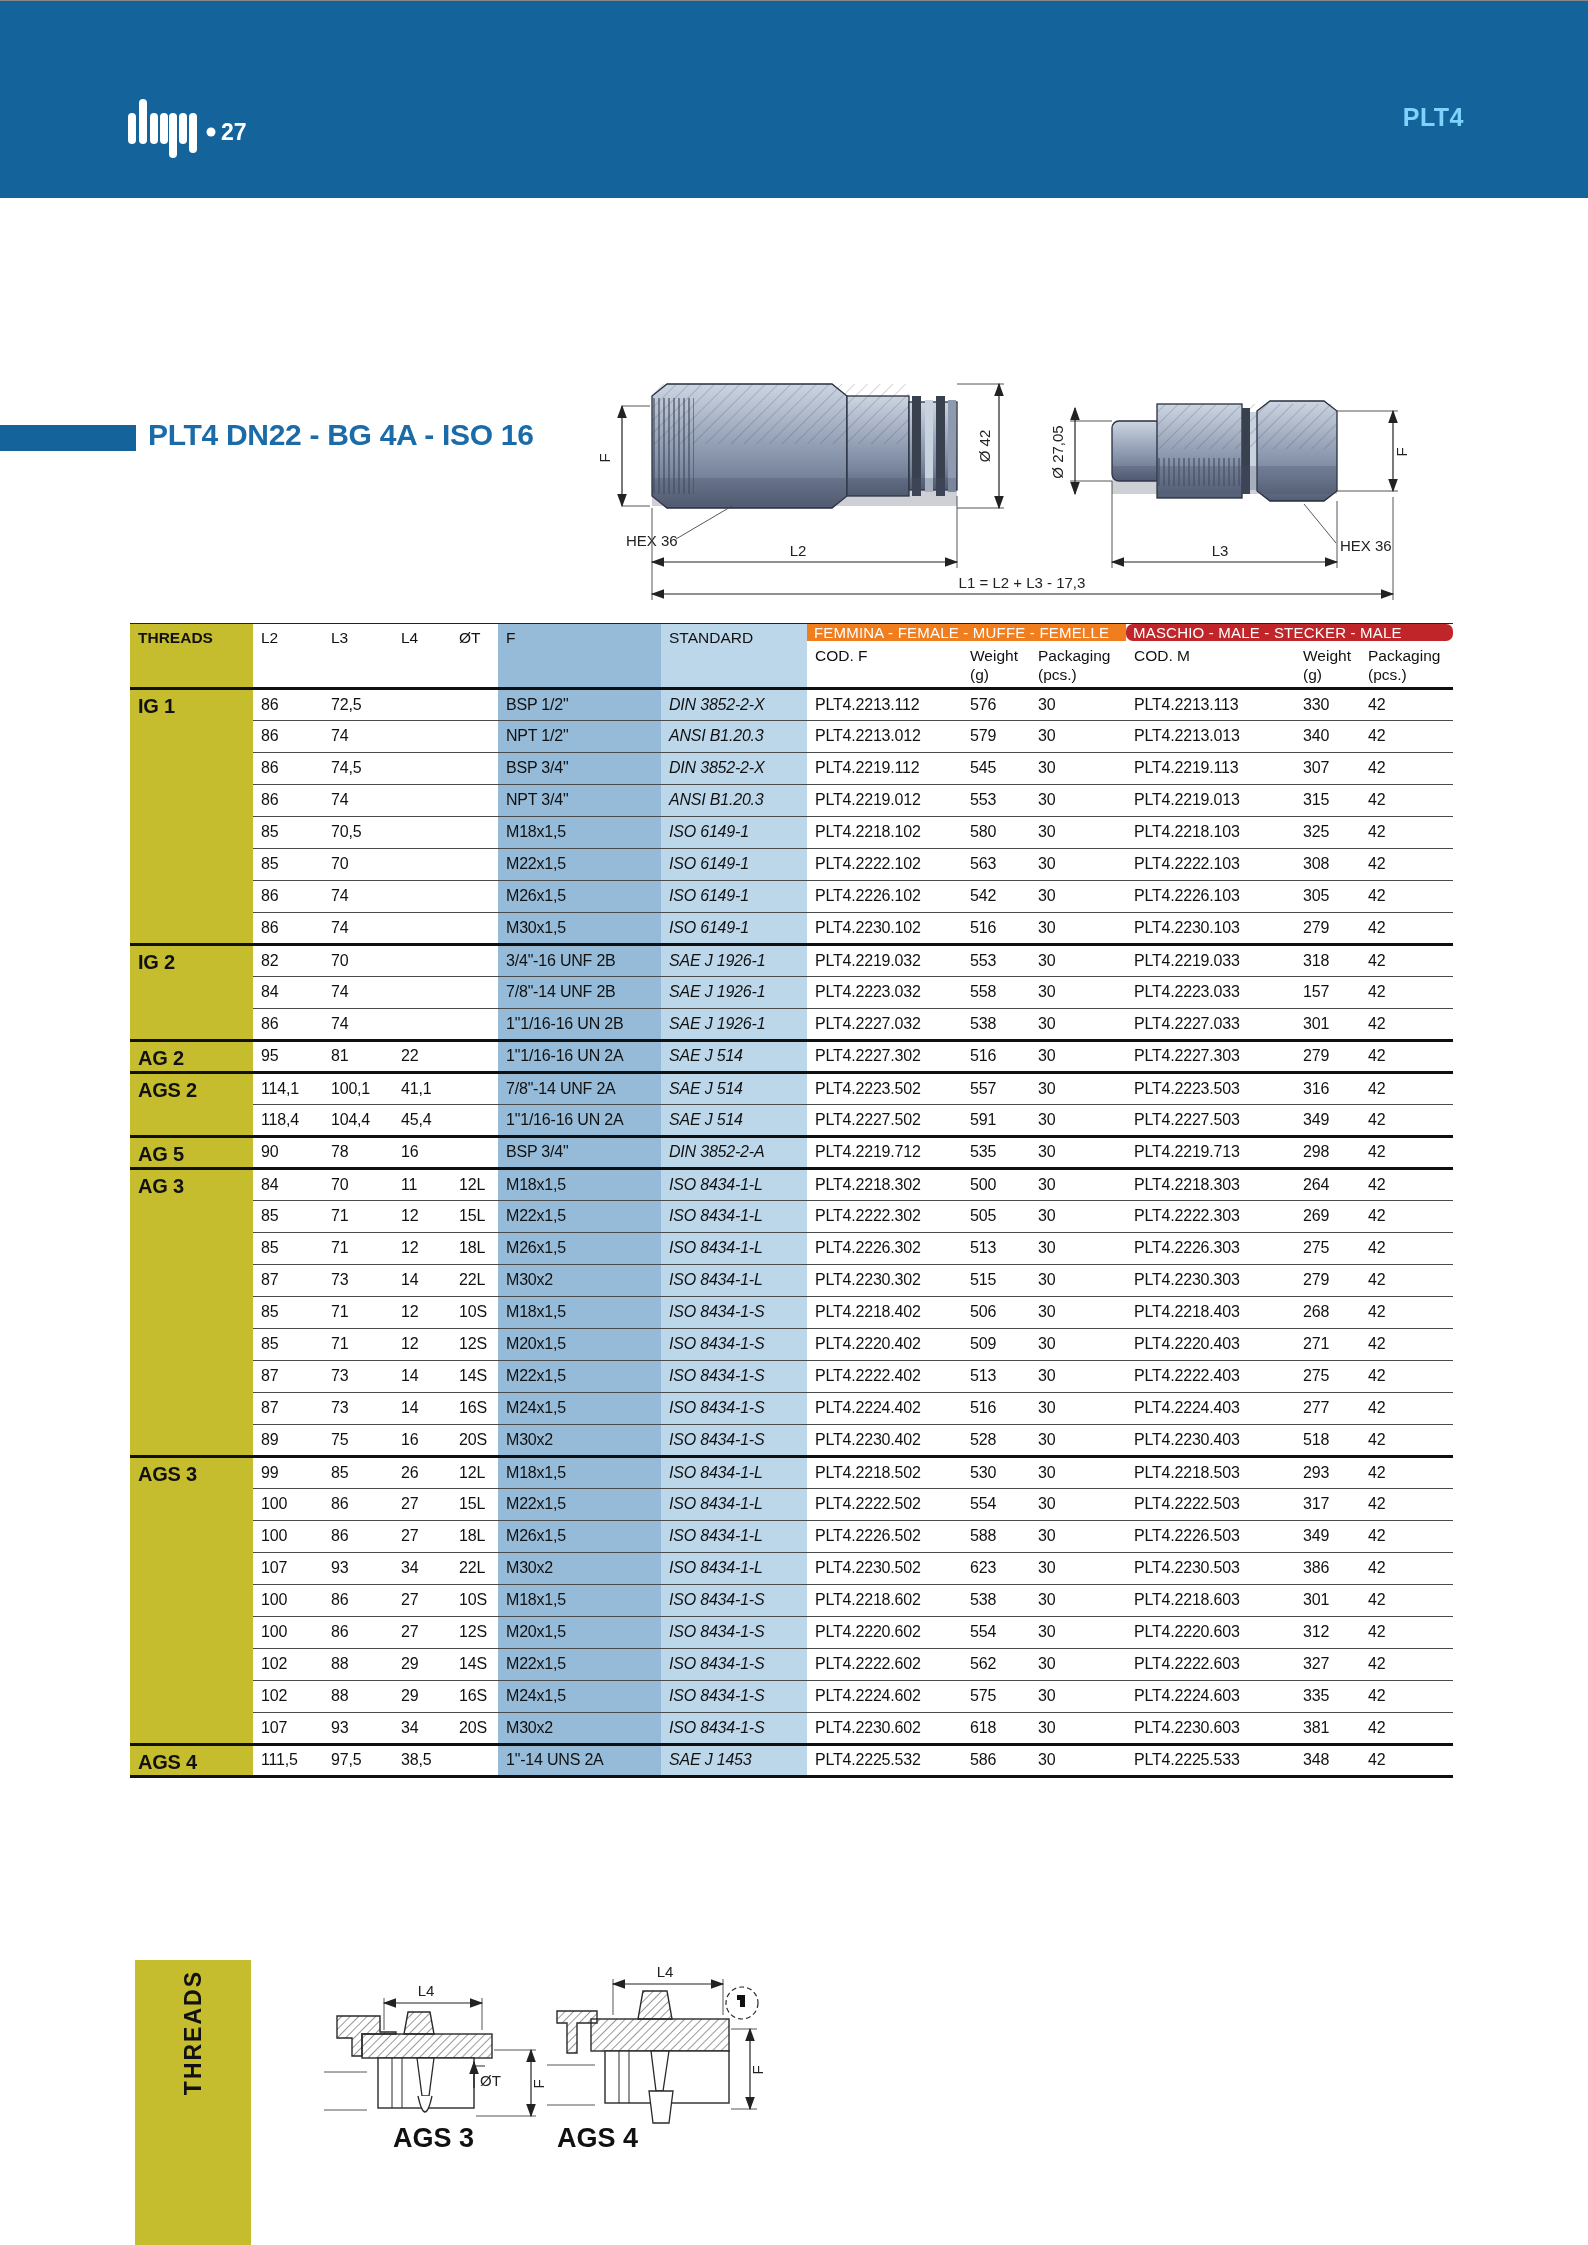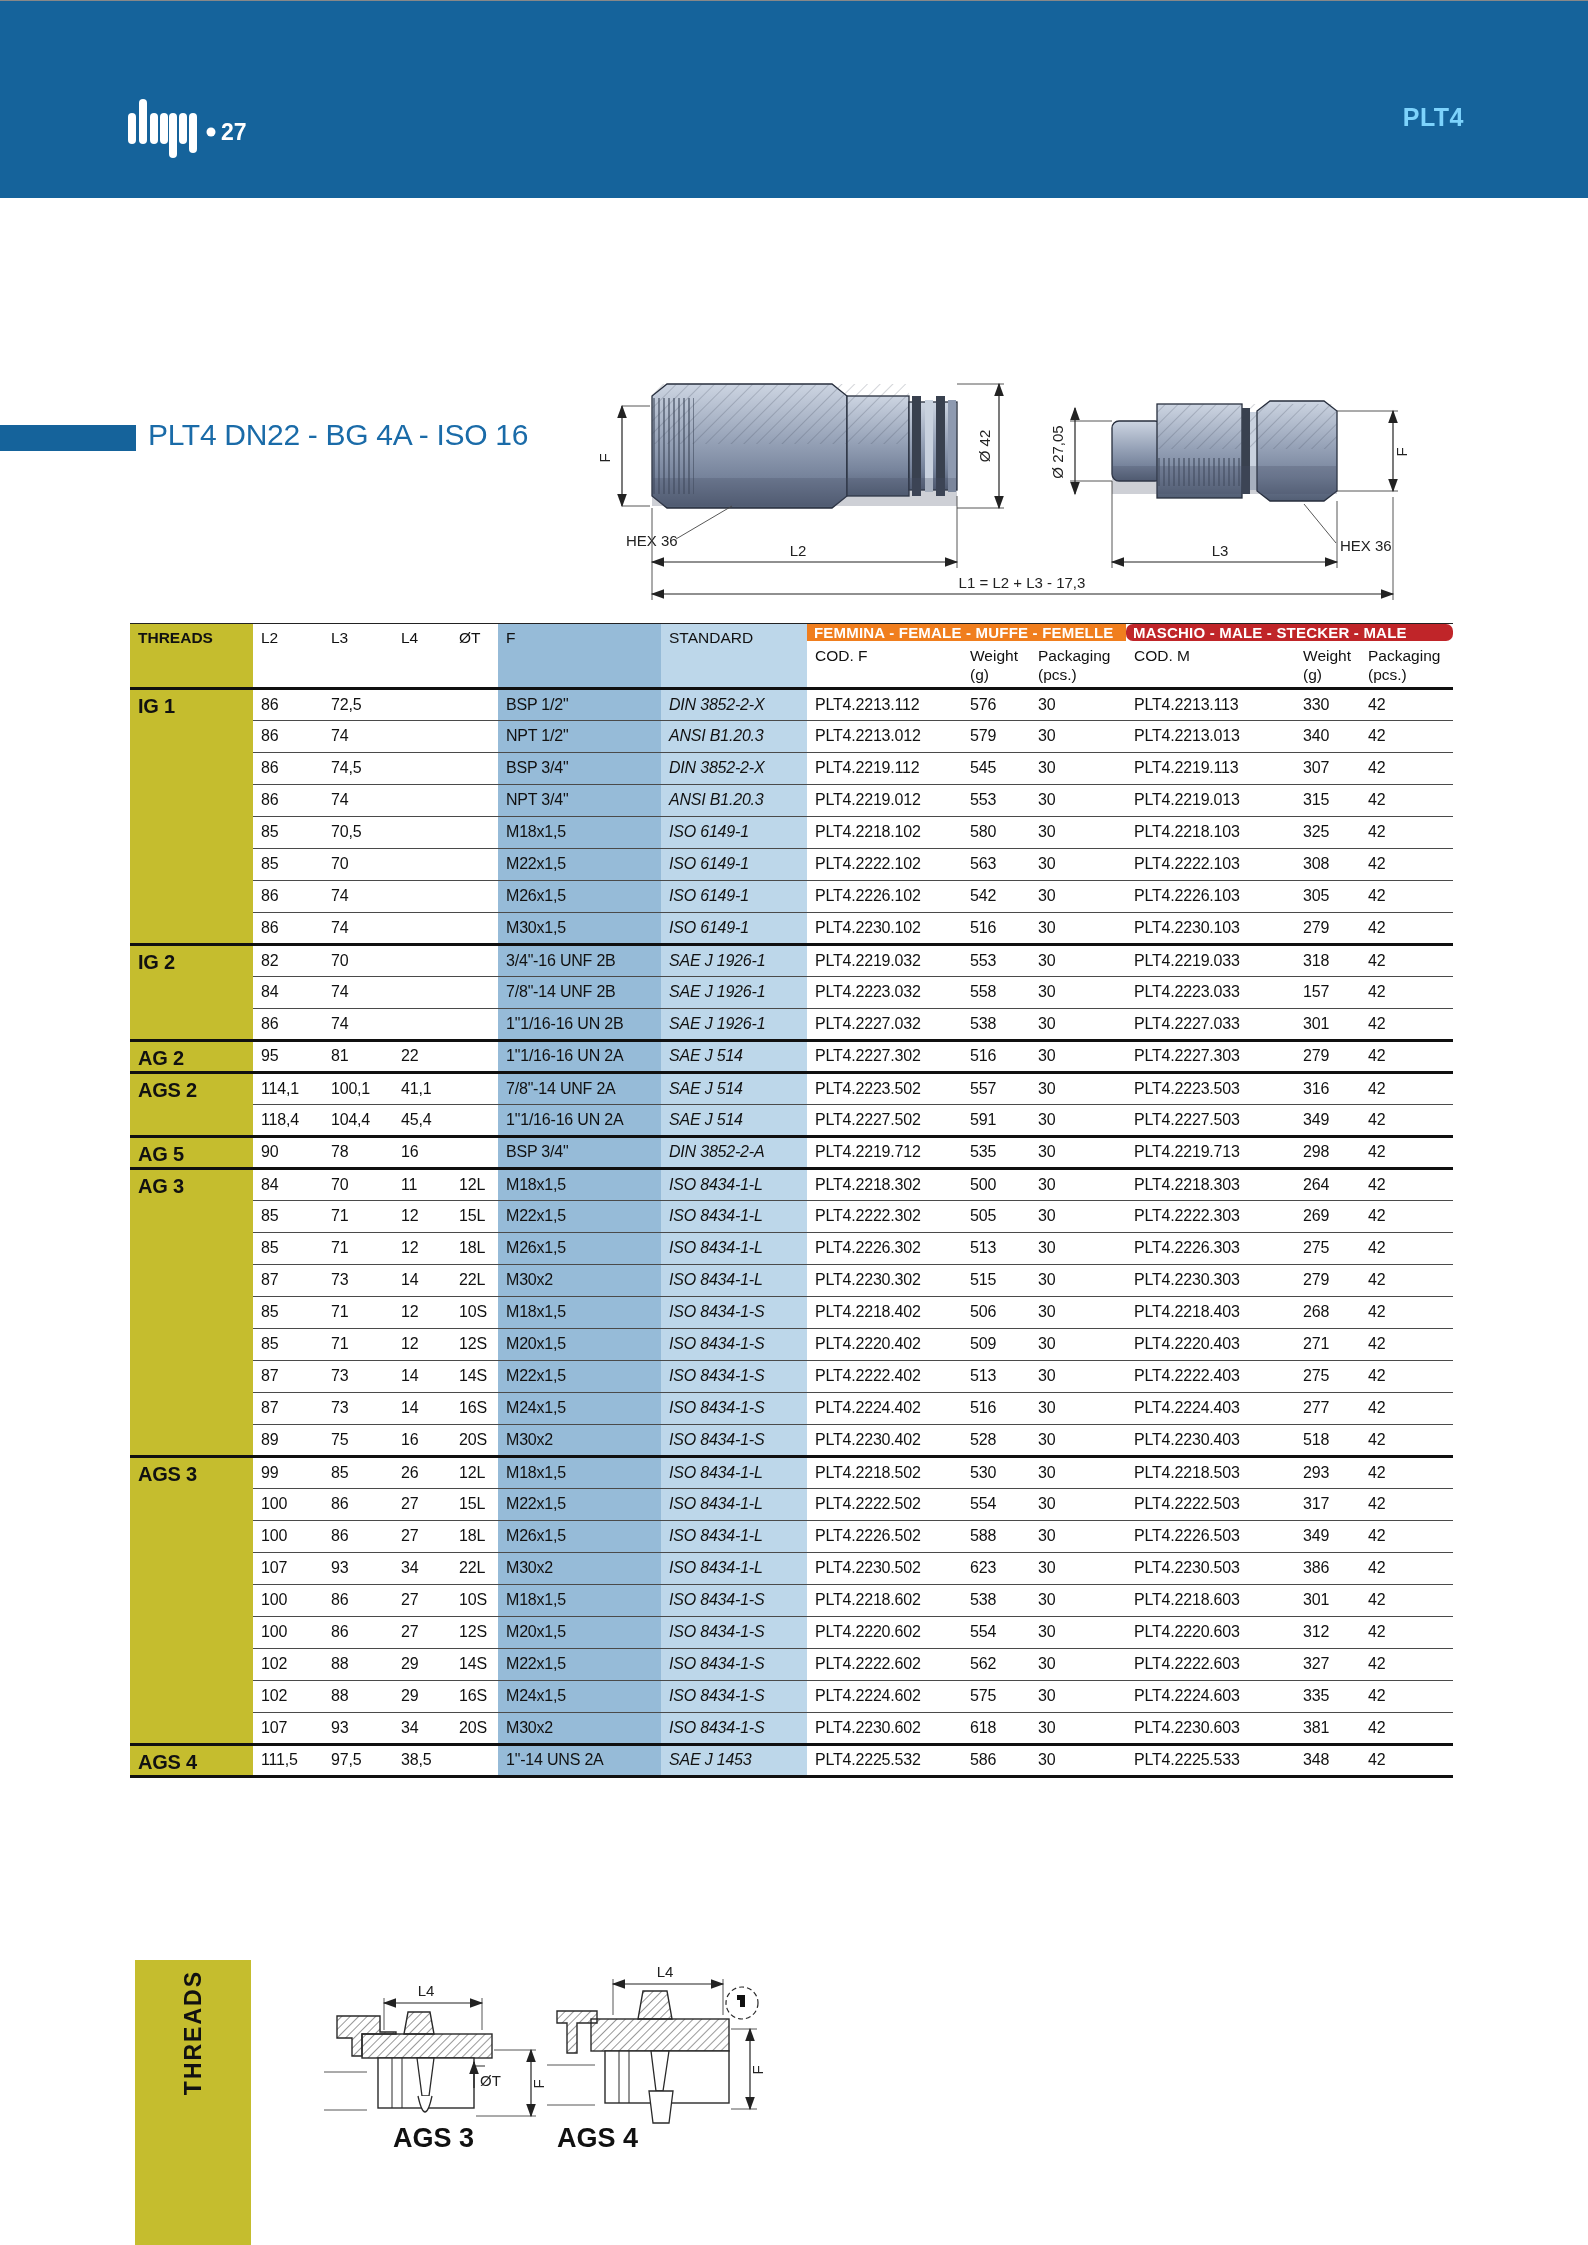--- a/index.html
+++ b/index.html
@@ -9,36 +9,36 @@
   }
   *{margin:0;padding:0;box-sizing:border-box;}
   body{background:#888;font-family:"Liberation Sans","DejaVu Sans",sans-serif;}
   .page{position:relative;width:1588px;height:2245px;background:#fff;margin:1px auto;overflow:hidden;}
 
   .topband{position:absolute;left:0;top:0;width:1588px;height:197px;background:var(--bandBlue);}
   .family{position:absolute;right:124px;top:102px;color:#7dd3fc;font-weight:bold;font-size:25px;letter-spacing:.5px;}
   .logo{position:absolute;left:116px;top:88px;}
 
   .titlebar{position:absolute;left:0;top:424px;width:136px;height:26px;background:var(--bandBlue);}
-  .title{position:absolute;left:148px;top:417px;font-size:30px;font-weight:normal;color:var(--titleBlue);letter-spacing:-.3px;text-align:center;}
+  .title{position:absolute;left:148px;top:417px;font-size:30px;font-weight:bold;color:var(--titleBlue);letter-spacing:-.3px;text-align:center;}
 
   .diagram{position:absolute;left:592px;top:365px;}
   .dimtxt{font-size:15px;fill:#222;font-family:"Liberation Sans",sans-serif;}
   .dimline{stroke:#222;stroke-width:1.2;fill:none;}
   .ext{stroke:#444;stroke-width:.9;fill:none;}
   .outline{stroke:#272e3d;stroke-width:1.3;}
 
   .tablewrap{position:absolute;left:130px;top:622px;width:1323px;}
   table{border-collapse:collapse;table-layout:fixed;width:1323px;border-top:1px solid #222;border-bottom:3px solid #101010;}
   th,td{text-align:left;overflow:hidden;white-space:nowrap;}
   thead th{font-weight:normal;font-size:15.5px;color:#111;vertical-align:top;padding:5px 0 0 8px;}
   th.ythread{background:var(--olive);font-weight:bold;}
   th.hf{background:var(--colF);}
   th.hstd{background:var(--colStd);}
-  th.band{font-size:15px;color:#fff;font-weight:bold;vertical-align:middle;padding:0 0 0 7px;height:16px;letter-spacing:.2px;}
+  th.band{font-size:15px;color:#fff;font-weight:normal;vertical-align:middle;padding:0 0 0 7px;height:16px;letter-spacing:.2px;}
   th.bandf{background:var(--orange);}
   th.bandm{background:var(--red);border-radius:7px;}
   th.sub{padding-top:6px;height:25px;}
   th.unit{padding-top:0;height:22px;}
   thead tr.hr3 th{border-bottom:3px solid #101010;}
   tbody td{font-size:16px;color:#111;height:32px;padding-left:8px;border-top:1px solid var(--thin);letter-spacing:-.2px;}
   tbody td.group-cell{background:var(--olive);font-weight:bold;font-size:20px;vertical-align:top;padding-top:5px;border-top:3px solid #101010;}
   tbody td.c-f{background:var(--colF);}
   tbody td.c-std{background:var(--colStd);font-style:italic;}
   tbody tr.group-start td{border-top:3px solid #101010;}

